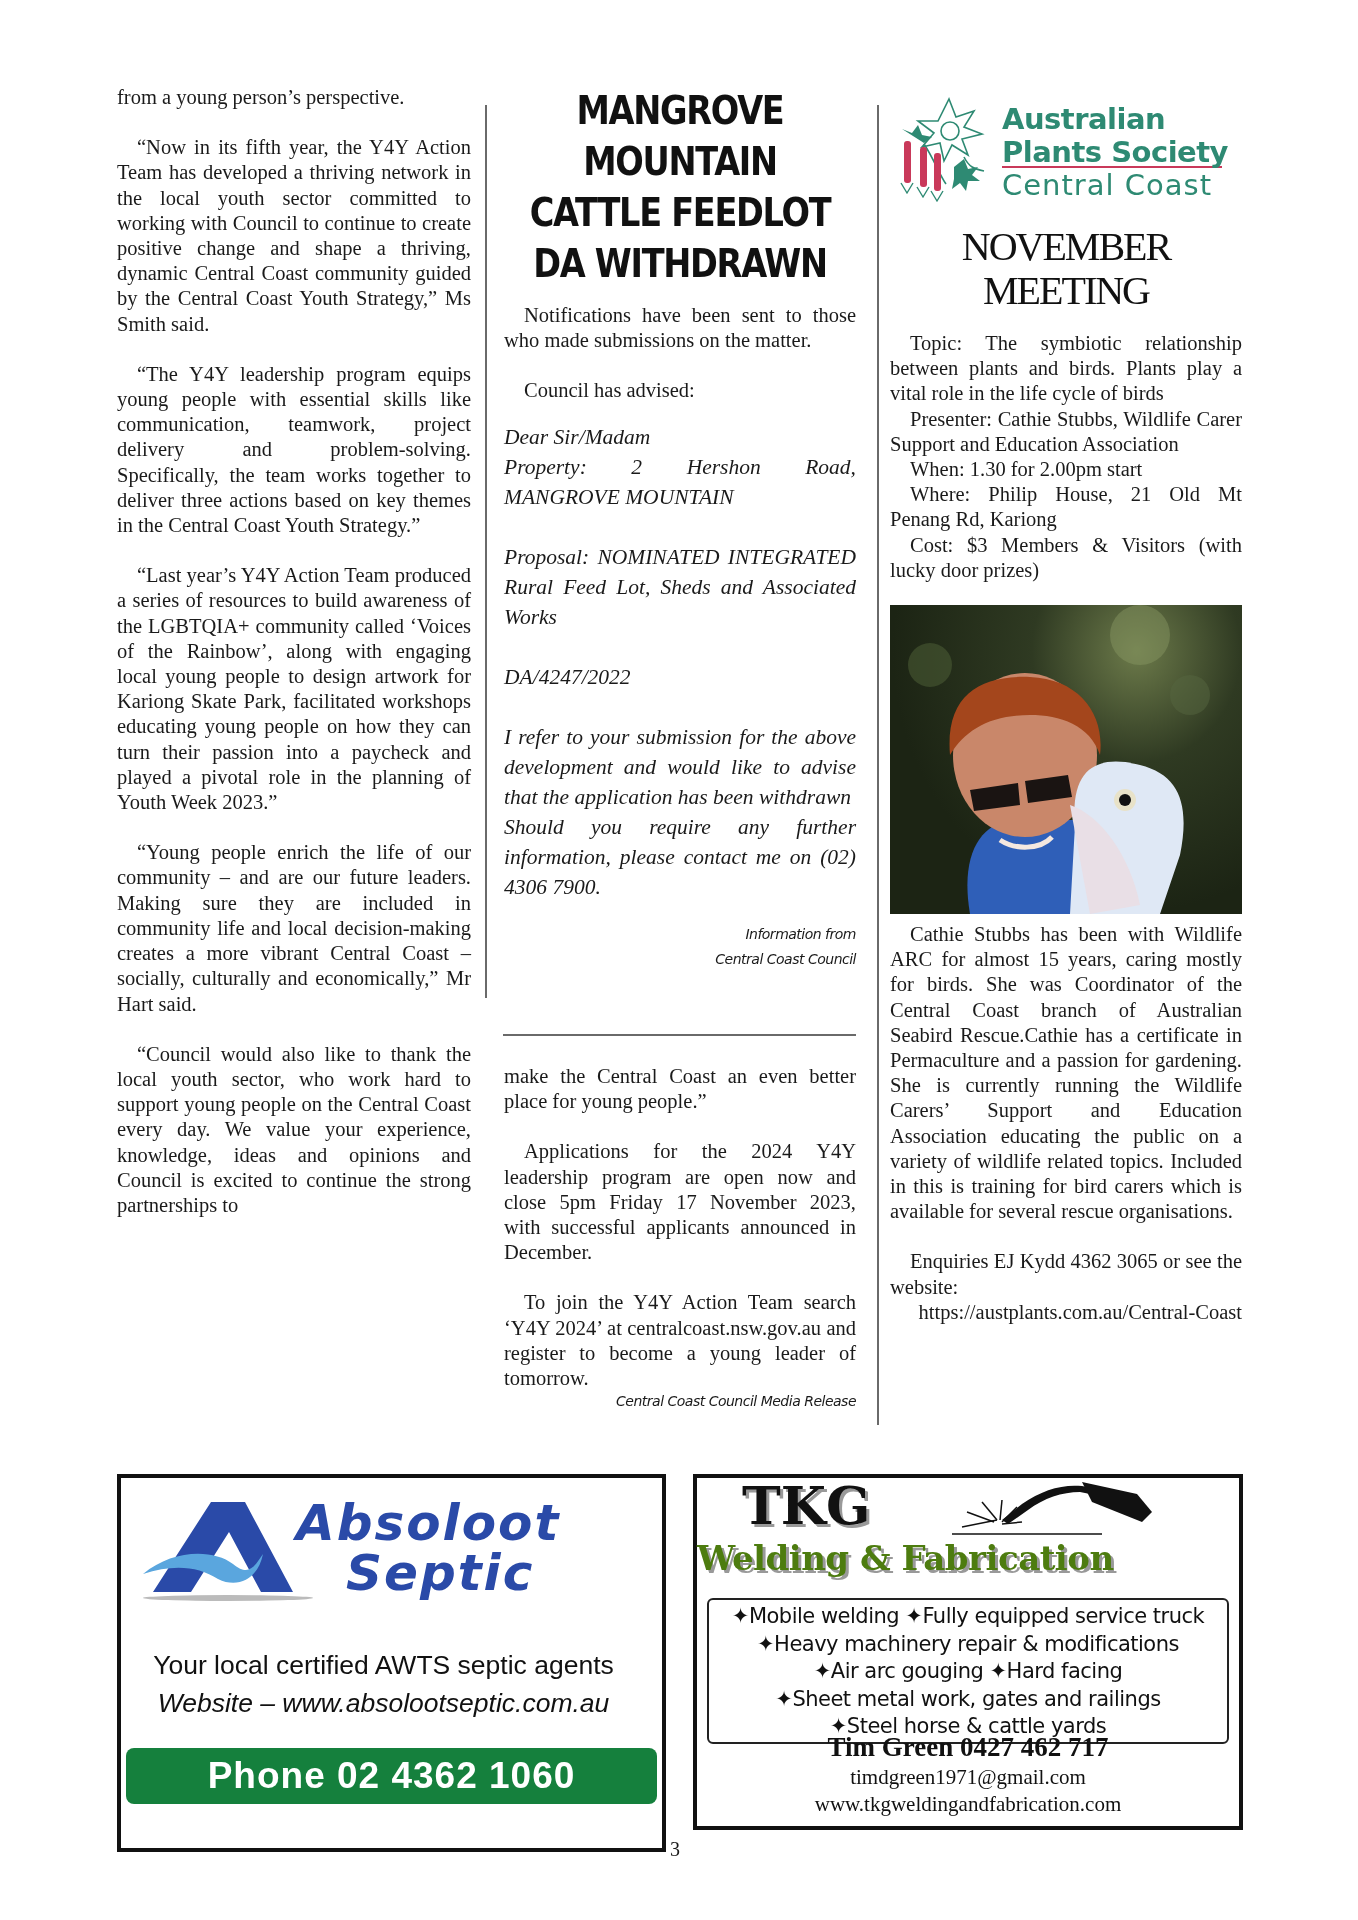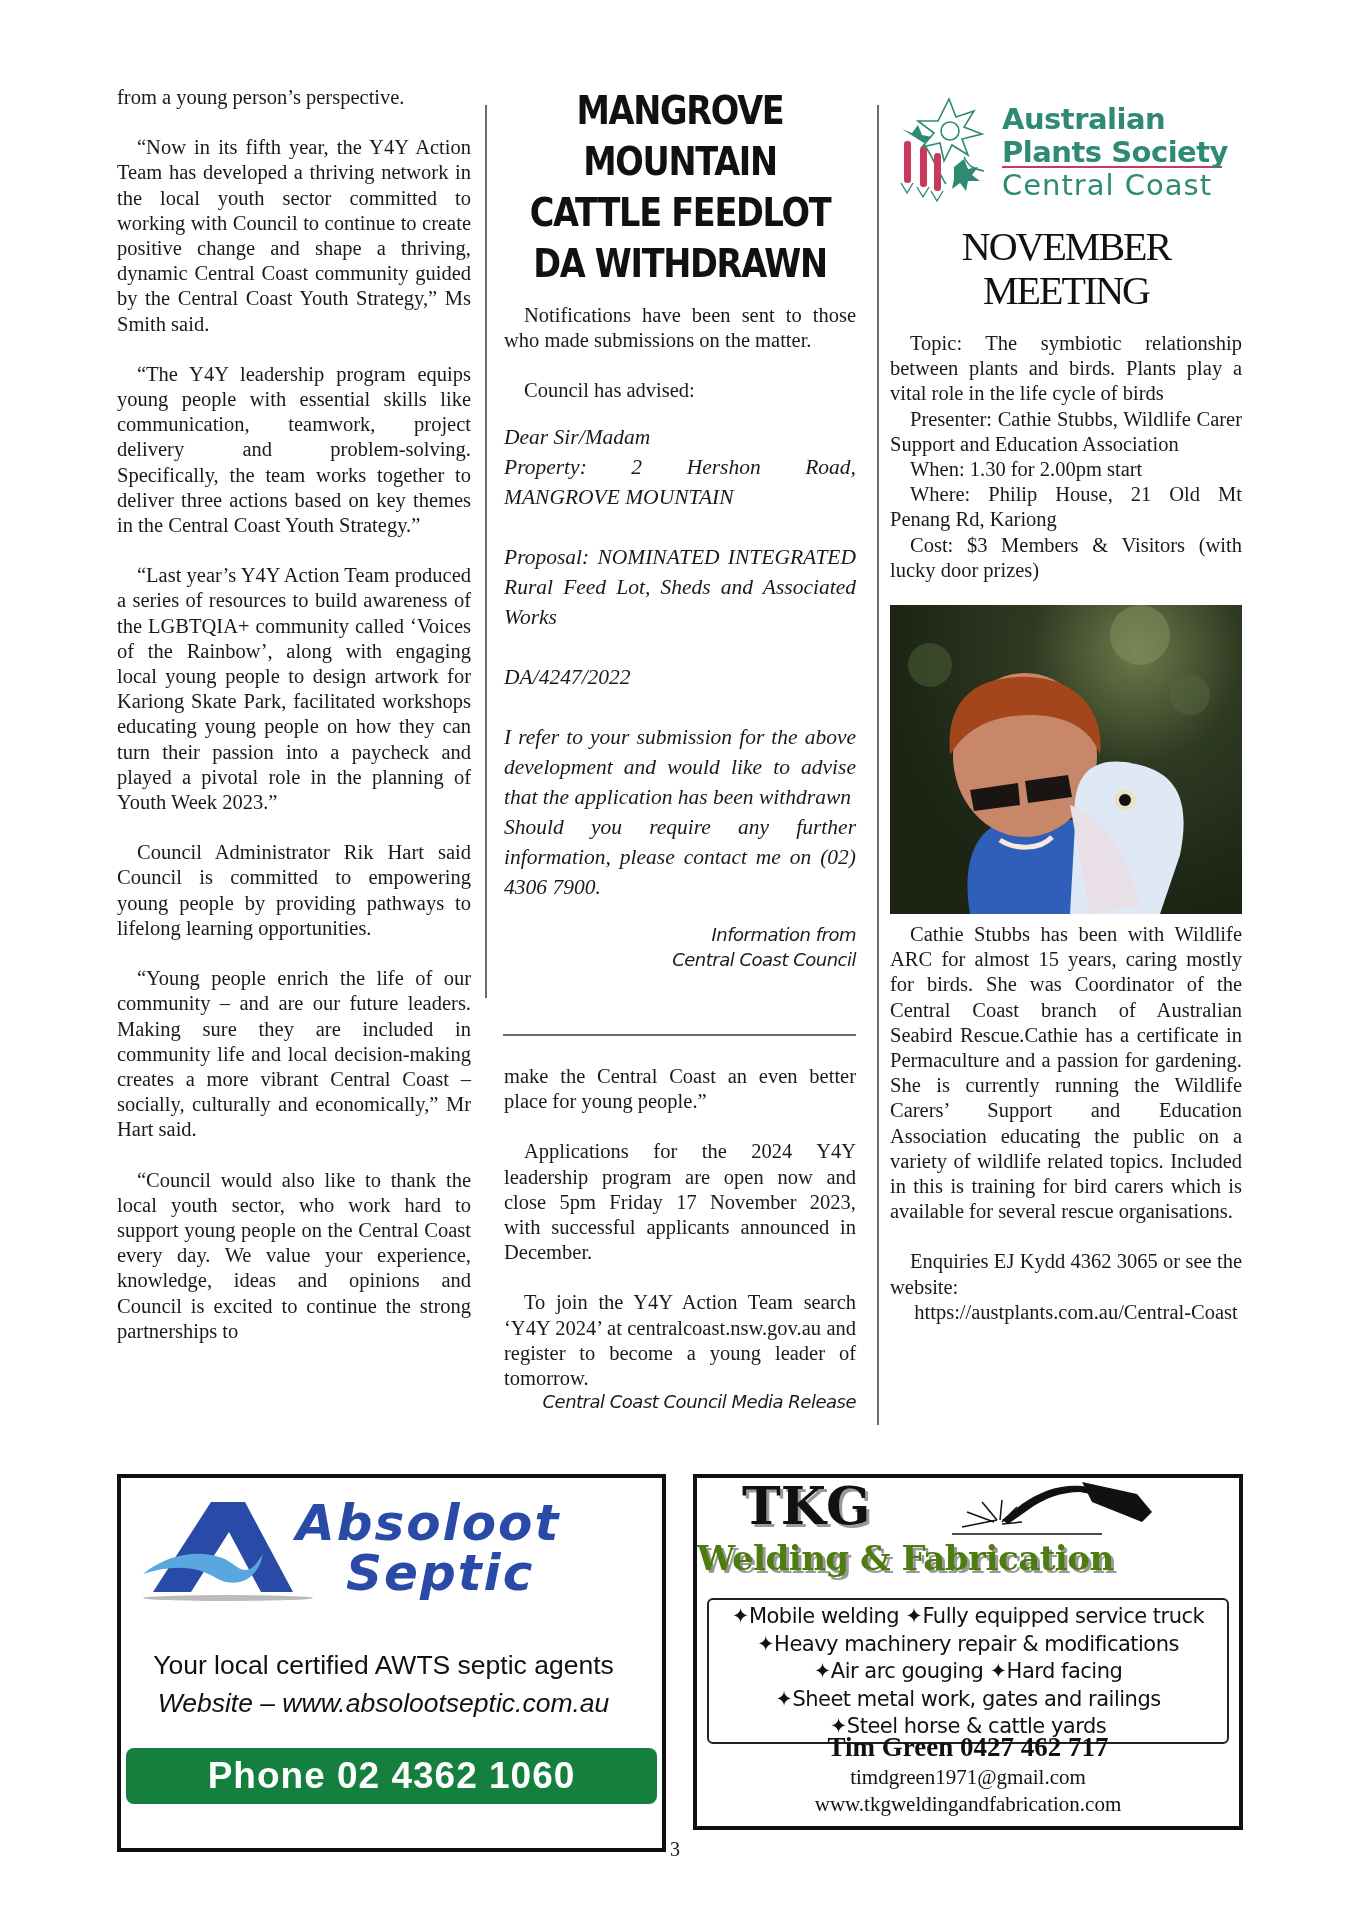--- a/index.html
+++ b/index.html
@@ -14,21 +14,21 @@
   
   #col1 { left:117px; top:85px; width:354px; }
 
   
   #col2 { left:504px; top:85px; width:352px; }
   .headline { font-family:"DejaVu Sans", "Liberation Sans", sans-serif; font-weight:bold; font-size:39px;
               line-height:51px; text-align:center; letter-spacing:-1.5px; transform:scaleX(0.86);
               transform-origin:center top; margin:0 -30px 14px -30px; color:#111; }
   .letter { font-style:italic; font-size:21.5px; line-height:30px; text-align:justify; }
   .letter p { margin:0 0 30px 0; text-indent:0; }
-  .source { font-family:"DejaVu Sans", "Liberation Sans", sans-serif; font-style:italic; font-size:18px;
+  .source { font-family:"DejaVu Sans", "Liberation Sans", sans-serif; font-style:italic; font-size:14px;
             line-height:25px; text-align:right; text-indent:0; letter-spacing:-0.5px; }
 
   
   #col3 { left:890px; top:85px; width:352px; }
   .aps-logo { position:relative; height:120px; margin-bottom:20px; }
   .aps-text { position:absolute; left:112px; top:18px; color:#2e8a73;
               font-family:"DejaVu Sans", "Liberation Sans", sans-serif; font-size:29px; line-height:33px; font-weight:bold; letter-spacing:-0.5px; }
   .aps-text .l3 { font-weight:normal; letter-spacing:1px; }
   .aps-text .rule { height:2px; background:#c9395a; width:220px; margin:-3px 0 1px 0; }
   .meeting-title { font-family:"Liberation Serif", serif; font-size:40px; line-height:44px; text-align:center;
@@ -70,21 +70,20 @@
 
 <div class="vrule" style="left:485px; top:105px; height:893px;"></div>
 <div class="vrule" style="left:877px; top:105px; height:1320px;"></div>
 <div class="hrule" style="left:503px; top:1034px; width:353px;"></div>
 
 <div id="col1" class="col">
   <p class="noindent">from a young person’s perspective.</p>
   <p>“Now in its fifth year, the Y4Y Action Team has developed a thriving network in the local youth sector committed to working with Council to continue to create positive change and shape a thriving, dynamic Central Coast community guided by the Central Coast Youth Strategy,” Ms Smith said.</p>
   <p>“The Y4Y leadership program equips young people with essential skills like communication, teamwork, project delivery and problem-solving. Specifically, the team works together to deliver three actions based on key themes in the Central Coast Youth Strategy.”</p>
   <p>“Last year’s Y4Y Action Team produced a series of resources to build awareness of the LGBTQIA+ community called ‘Voices of the Rainbow’, along with engaging local young people to design artwork for Kariong Skate Park, facilitated workshops educating young people on how they can turn their passion into a paycheck and played a pivotal role in the planning of Youth Week 2023.”</p>
-  <p>Council Administrator Rik Hart said Council is committed to empowering young people by providing pathways to lifelong learning opportunities.</p>
   <p>“Young people enrich the life of our community – and are our future leaders. Making sure they are included in community life and local decision-making creates a more vibrant Central Coast – socially, culturally and economically,” Mr Hart said.</p>
   <p>“Council would also like to thank the local youth sector, who work hard to support young people on the Central Coast every day. We value your experience, knowledge, ideas and opinions and Council is excited to continue the strong partnerships to</p>
 </div>
 
 <div id="col2" class="col">
   <div class="headline">
     <div>MANGROVE</div>
     <div>MOUNTAIN</div>
     <div>CATTLE FEEDLOT</div>
     <div>DA WITHDRAWN</div>
@@ -161,21 +160,21 @@
       <path d="M80 185 L128 178 L130 200 L84 206 Z M135 176 L178 170 L182 192 L138 198 Z" fill="#1a1412"></path>
       <path d="M110 235 C125 245 150 245 162 232" stroke="#f4e8e0" stroke-width="5" fill="none"></path>
       <path d="M180 309 L185 220 C180 160 210 150 250 160 C290 170 300 200 290 250 L270 309 Z" fill="#dfe8f5"></path>
       <path d="M180 200 C210 210 240 250 250 300 L200 309 Z" fill="#e9dfe6"></path>
       <circle cx="235" cy="195" r="11" fill="#e8e2c8"></circle>
       <circle cx="235" cy="195" r="6" fill="#111"></circle>
     </svg>
   </div>
   <p class="noindent-first" style="text-indent:20px; margin:0 0 25px 0;">Cathie Stubbs has been with Wildlife ARC for almost 15 years, caring mostly for birds.  She was Coordinator of the Central Coast branch of Australian Seabird Rescue.Cathie has a certificate in Permaculture and a passion for gardening.  She is currently running the Wildlife Carers’ Support and Education Association educating the public on a variety of wildlife related topics. Included in this is training for bird carers which is available for several rescue organisations.</p>
   <p style="margin:0;">Enquiries EJ Kydd 4362 3065 or see the website:</p>
-  <p style="margin:0; text-align:center;">https://austplants.com.au/Central-Coast</p>
+  <p style="margin:0; text-align:right;">https://austplants.com.au/Central-Coast</p>
 </div>
 
 <div id="ad-septic" class="ad">
   <svg width="180" height="110" viewBox="0 0 180 110" style="position:absolute; left:12px; top:16px;">
     <path d="M20 98 L78 8 L112 8 L160 98 L128 98 L96 38 L58 98 Z" fill="#2a4aa8"></path>
     <path d="M10 80 C40 55 80 55 100 70 C115 82 120 75 130 60 C125 85 105 95 85 85 C65 72 40 70 10 80 Z" fill="#5aa6de"></path>
     <ellipse cx="95" cy="104" rx="85" ry="3" fill="#bbbbbb"></ellipse>
   </svg>
   <div class="septic-brand">
     <span>Absoloot</span>

